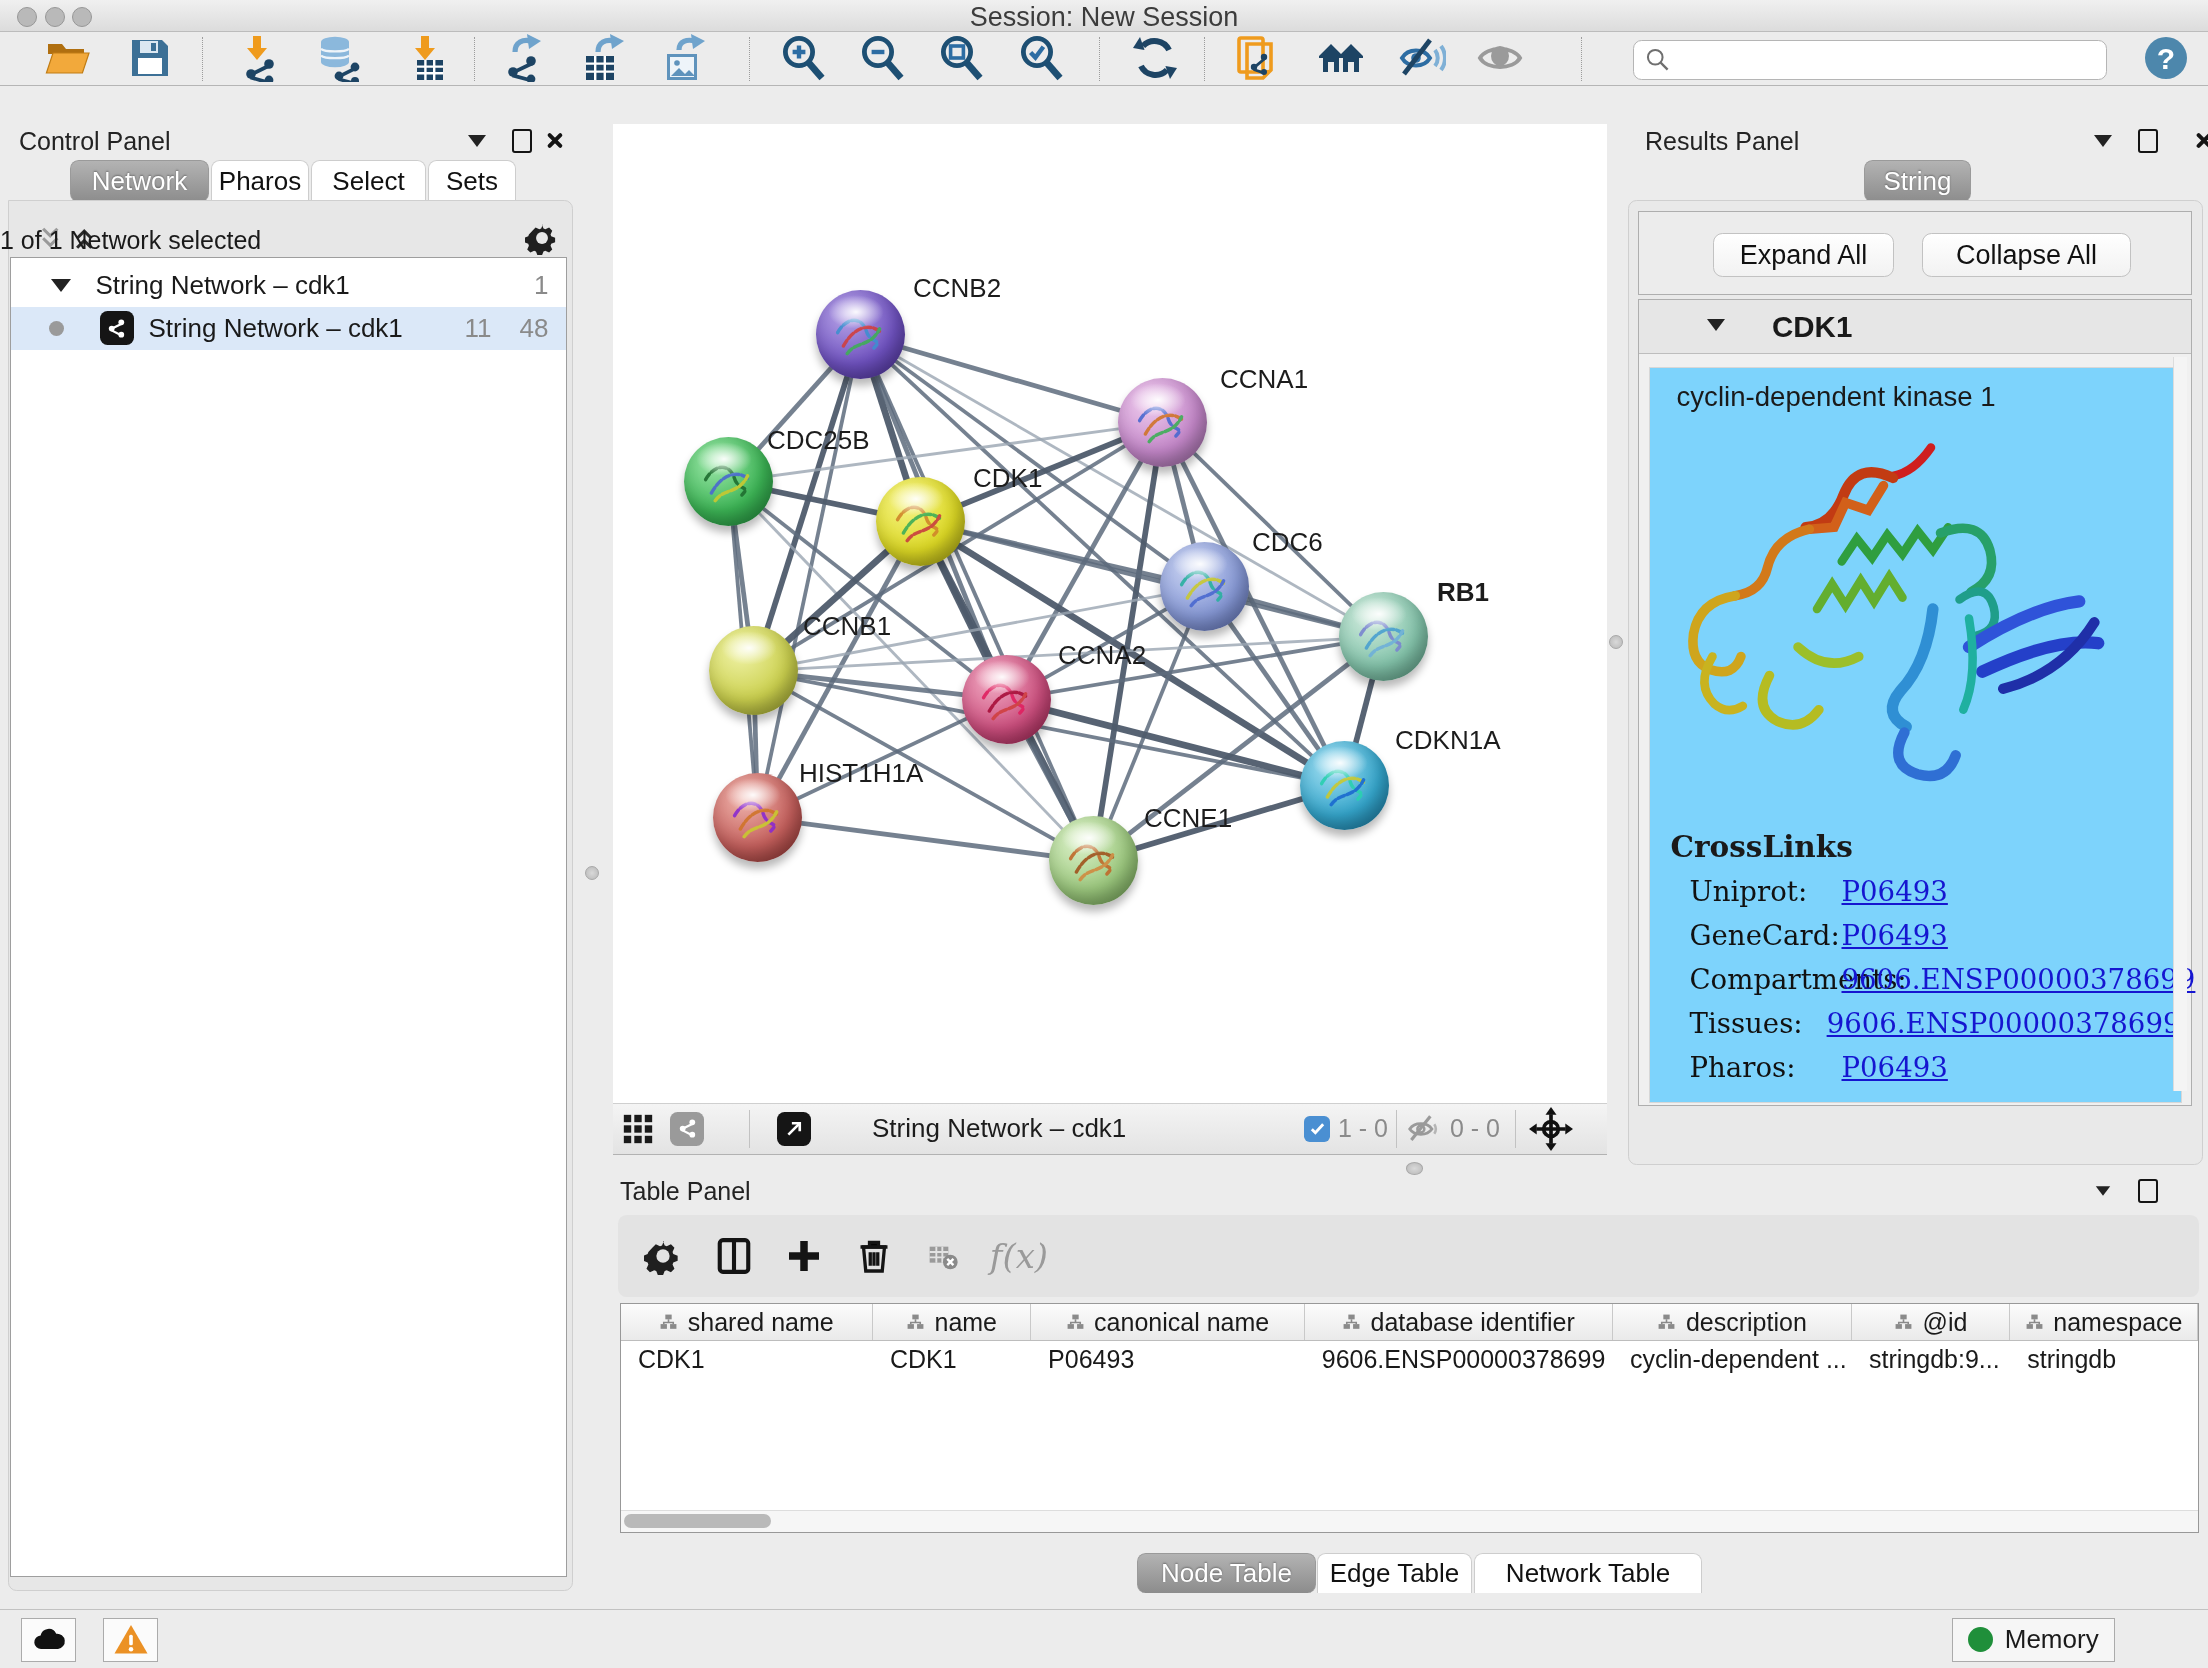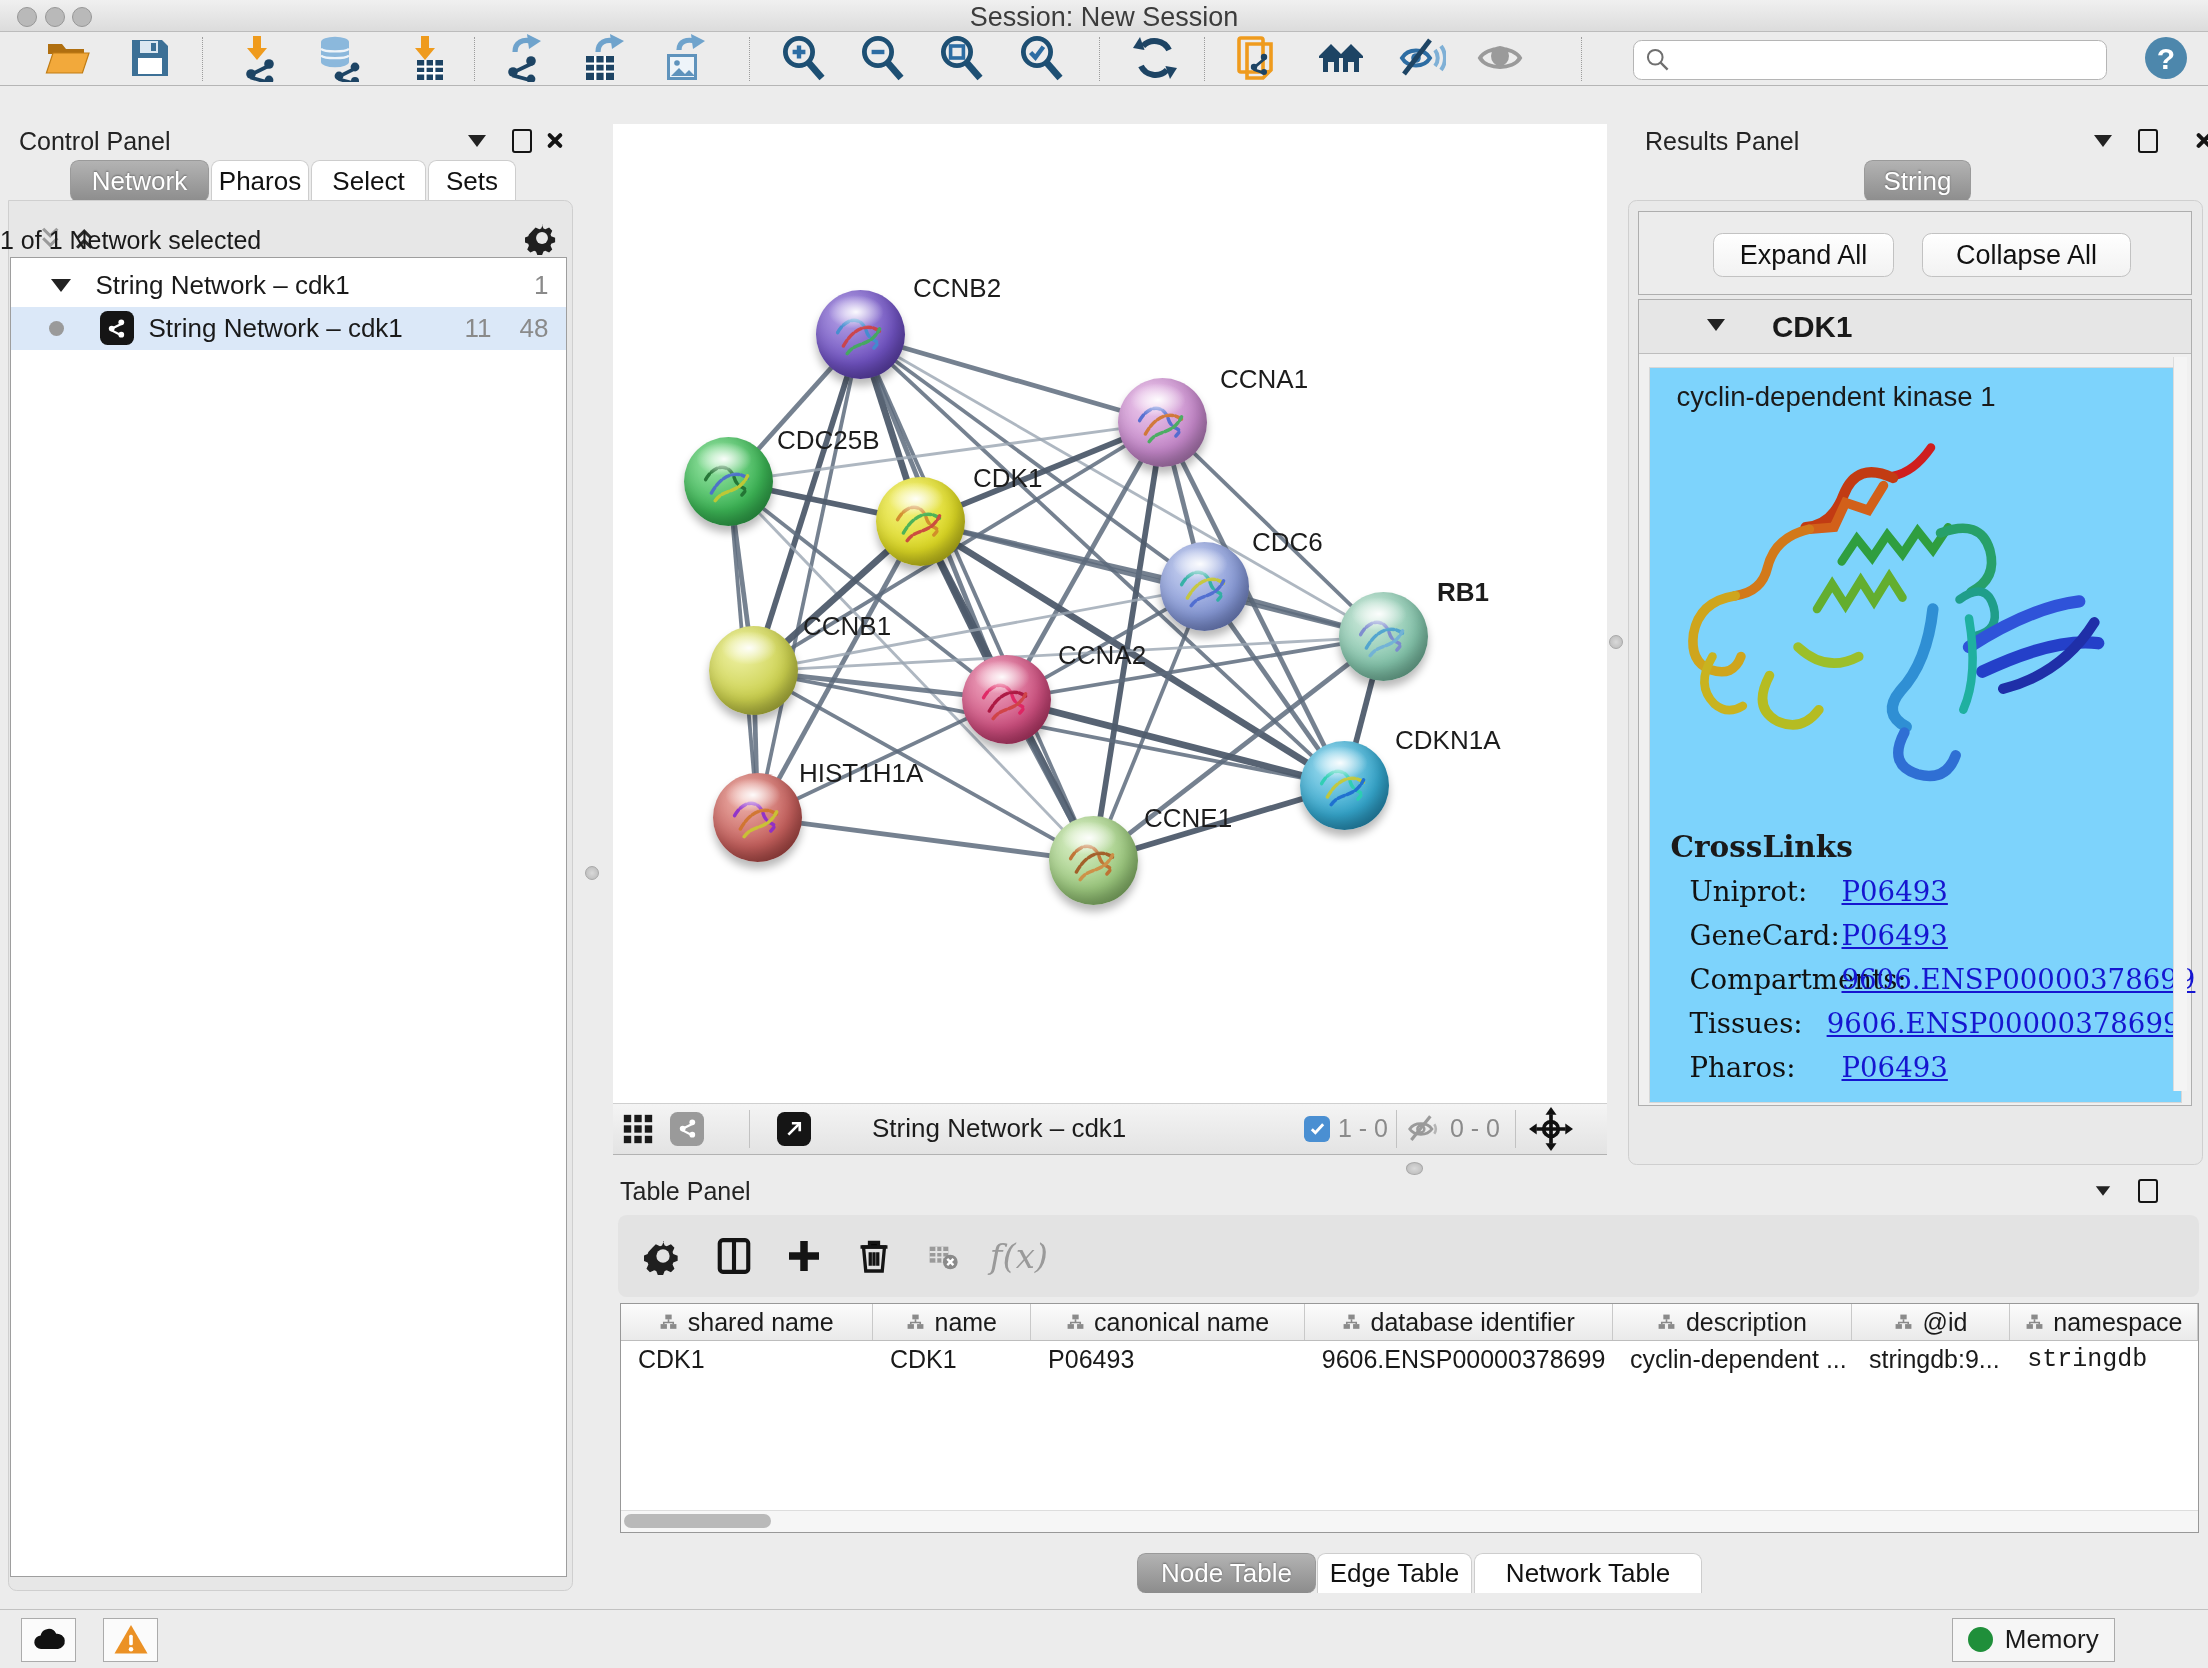--- a/index.html
+++ b/index.html
@@ -390,21 +390,21 @@
         </svg>
       </div>
       <div class="nlabel" style="left: 607px; top: 255px;">CCNA1</div>
       <div class="node" style="left: 71px; top: 313px; background: radial-gradient(circle at 35% 28%, rgb(159, 232, 171) 0%, rgb(60, 180, 85) 58%, rgb(31, 138, 58) 100%);">
         <svg width="63" height="63" viewBox="-33 -33 66 66" style="position:absolute;left:13.3px;top:15px;opacity:.9">
           <path d="M-24,-4 C-14,-22,2,-20,6,-6 S24,2,14,12" fill="none" stroke="#1f6e30" stroke-width="3.6" stroke-linecap="round" stroke-dasharray="7 3"></path>
           <path d="M-18,10 C-8,-8,8,-16,22,-4" fill="none" stroke="#4a69d0" stroke-width="3.6" stroke-linecap="round" stroke-dasharray="7 3"></path>
           <path d="M-14,18 C-4,4,10,12,20,-8" fill="none" stroke="#c9c930" stroke-width="3.6" stroke-linecap="round" stroke-dasharray="7 3"></path>
         </svg>
       </div>
-      <div class="nlabel" style="left: 164px; top: 316px;">CDC25B</div>
+      <div class="nlabel" style="left: 154px; top: 316px;">CDC25B</div>
       <div class="node" style="left: 263px; top: 353px; background: radial-gradient(circle at 35% 28%, rgb(246, 244, 138) 0%, rgb(220, 216, 36) 58%, rgb(163, 159, 18) 100%);">
         <svg width="63" height="63" viewBox="-33 -33 66 66" style="position:absolute;left:13.3px;top:15px;opacity:.9">
           <path d="M-24,-4 C-14,-22,2,-20,6,-6 S24,2,14,12" fill="none" stroke="#d0862a" stroke-width="3.6" stroke-linecap="round" stroke-dasharray="7 3"></path>
           <path d="M-18,10 C-8,-8,8,-16,22,-4" fill="none" stroke="#3fae58" stroke-width="3.6" stroke-linecap="round" stroke-dasharray="7 3"></path>
           <path d="M-14,18 C-4,4,10,12,20,-8" fill="none" stroke="#c93f3f" stroke-width="3.6" stroke-linecap="round" stroke-dasharray="7 3"></path>
         </svg>
       </div>
       <div class="nlabel" style="left: 360px; top: 354px;">CDK1</div>
       <div class="node" style="left: 547px; top: 418px; background: radial-gradient(circle at 35% 28%, rgb(204, 213, 242) 0%, rgb(135, 153, 214) 58%, rgb(90, 108, 176) 100%);">
         <svg width="63" height="63" viewBox="-33 -33 66 66" style="position:absolute;left:13.3px;top:15px;opacity:.9">
@@ -731,21 +731,21 @@
         </div>
       </div>
     <div id="table-body">
         <div class="trow">
           <div class="td" style="width: 255px;">CDK1</div>
           <div class="td" style="width: 160px;">CDK1</div>
           <div class="td" style="width: 277px;">P06493</div>
           <div class="td" style="width: 312px;">9606.ENSP00000378699</div>
           <div class="td" style="width: 242px;">cyclin-dependent ...</div>
           <div class="td" style="width: 160px;">stringdb:9...</div>
-          <div class="td" style="width: 190px; font-family: Liberation Mono, monospace;">stringdb</div>
+          <div class="td" style="width: 190px;">stringdb</div>
         </div>
       </div>
     <div class="hscroll">
         <span class="hthumb"></span>
       </div>
   </div>
 
   <div class="abs tab sel" style="left:1137px;top:1553px;width:179px;height:40px">Node Table</div>
   <div class="abs tab" style="left:1317px;top:1553px;width:155px;height:40px">Edge Table</div>
   <div class="abs tab" style="left:1474px;top:1553px;width:228px;height:40px">Network Table</div>

